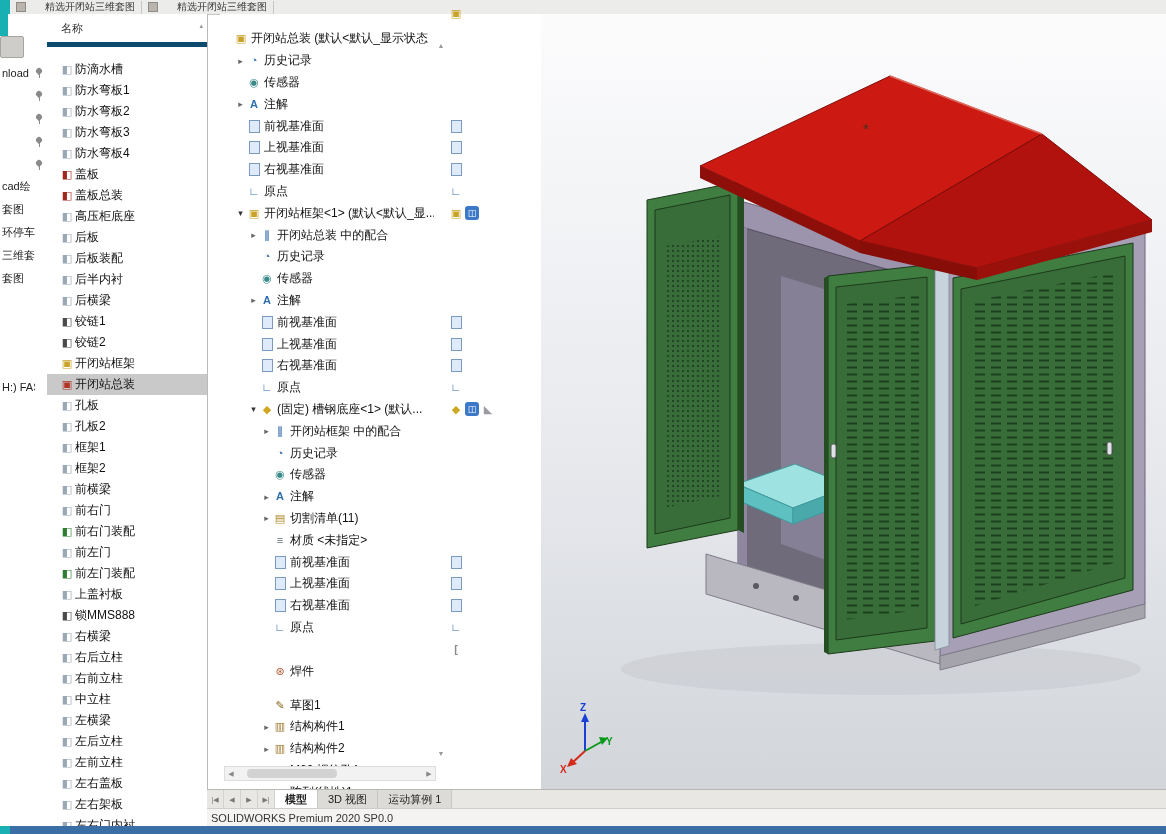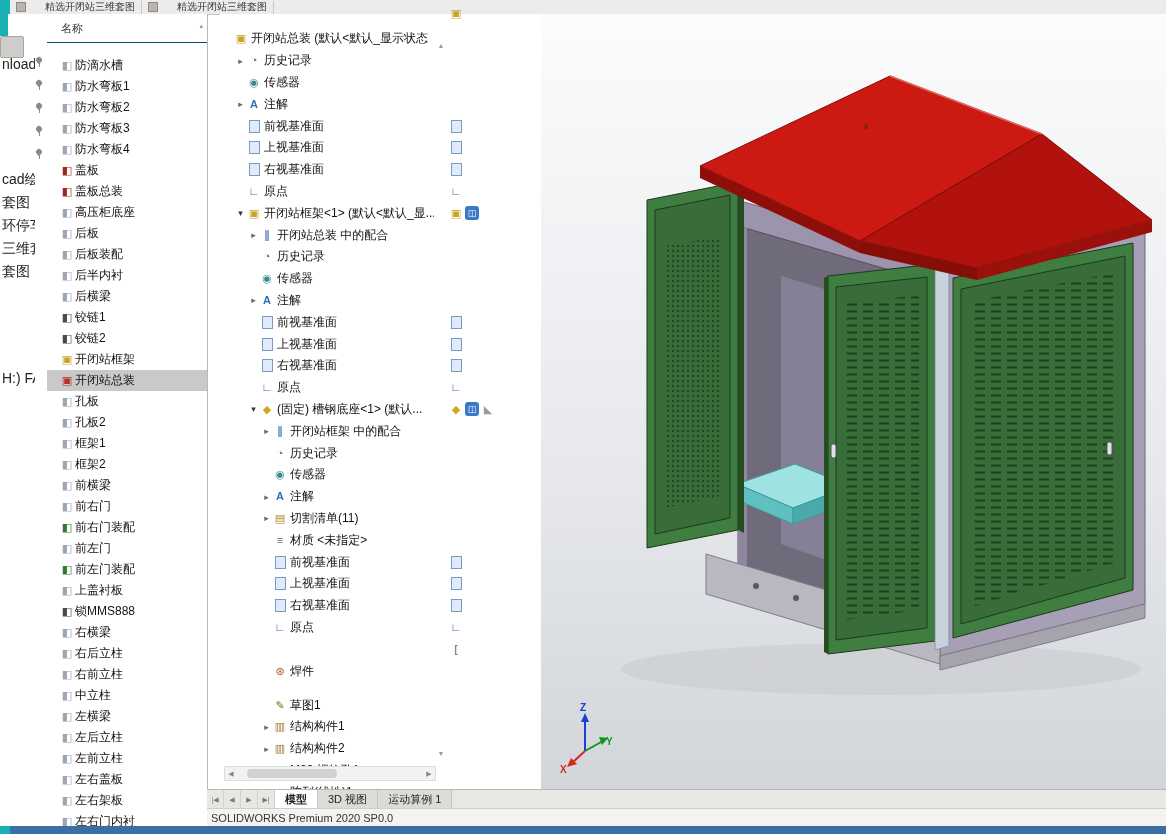--- a/index.html
+++ b/index.html
@@ -10,31 +10,31 @@
   #top-bar{position:absolute;left:0;top:0;width:1166px;height:14px;background:#ececea;border-bottom:1px solid #c9c6c1;display:flex;align-items:center;font-size:10px;color:#333;overflow:hidden}
   .teal-chip{width:10px;height:14px;background:var(--accent-teal);flex:none}
   .wtab{display:flex;align-items:center;gap:19px;padding:0 6px;height:13px;border-right:1px solid #c9c6c1;max-width:150px;overflow:hidden;white-space:nowrap}
   .wtab .sq{width:8px;height:8px;background:#b9b4ae;border:1px solid #8f8a84;flex:none}
 
   
   #left-strip{position:absolute;left:0;top:14px;width:47px;height:812px;background:#fff;border-right:1px solid #d9d9d9;overflow:hidden}
   #strip-teal{position:absolute;left:0;top:0;width:8px;height:22px;background:var(--accent-teal)}
   .folder-chip{position:absolute;left:0;top:22px;width:22px;height:20px;background:#cfcdc9;border:1px solid #a9a6a1;border-radius:2px}
   #strip-list{padding-top:42px}
-  .lrow{height:23px;display:flex;align-items:flex-start;font-size:14px;color:#222;padding-left:2px;white-space:nowrap;overflow:hidden}
+  .lrow{height:23px;display:flex;align-items:flex-end;font-size:11px;color:#222;padding-left:2px;white-space:nowrap;overflow:hidden}
   .lrow.gap{margin-top:84px}
   .lrow .ltxt{flex:1;overflow:hidden}
   .pin-icon{width:9px;height:12px;position:relative;flex:none;margin-right:3px;visibility:hidden}
   .pin-icon.show{visibility:visible}
   .pin-icon::before{content:"";position:absolute;left:1px;top:1px;width:6px;height:6px;background:#8a8a8a;border-radius:50% 50% 50% 0;transform:rotate(-45deg)}
   .pin-icon::after{content:"";position:absolute;left:4px;top:7px;width:1px;height:4px;background:#8a8a8a}
 
   
   #file-panel{position:absolute;left:47px;top:14px;width:160px;height:812px;background:#fff;border-right:1px solid #b9b9bd;overflow:hidden}
-  #file-header{height:28px;border-bottom:1px solid #0c4a6e;display:flex;align-items:center;font-size:11px;color:#333;padding-left:14px;position:relative}
+  #file-header{height:28px;border-bottom:5px solid #0c4a6e;display:flex;align-items:center;font-size:11px;color:#333;padding-left:14px;position:relative}
   #file-header .sort{position:absolute;right:4px;top:8px;font-size:7px;color:#999}
   #file-list{padding-top:12px}
   .frow2{height:21px;display:flex;align-items:center;font-size:12px;color:#111;padding-left:12px;white-space:nowrap;overflow:hidden}
   .frow2.selected{background:#c9c9c9}
 
   
   .ti{width:16px;height:16px;flex:none;display:inline-flex;align-items:center;justify-content:center;font-size:11px;line-height:1}
   .part-icon::before{content:"◧";color:#9aa7b4}
   .part-red-icon::before{content:"◧";color:#9e2a1f}
   .part-dark-icon::before{content:"◧";color:#4a4a4a}

